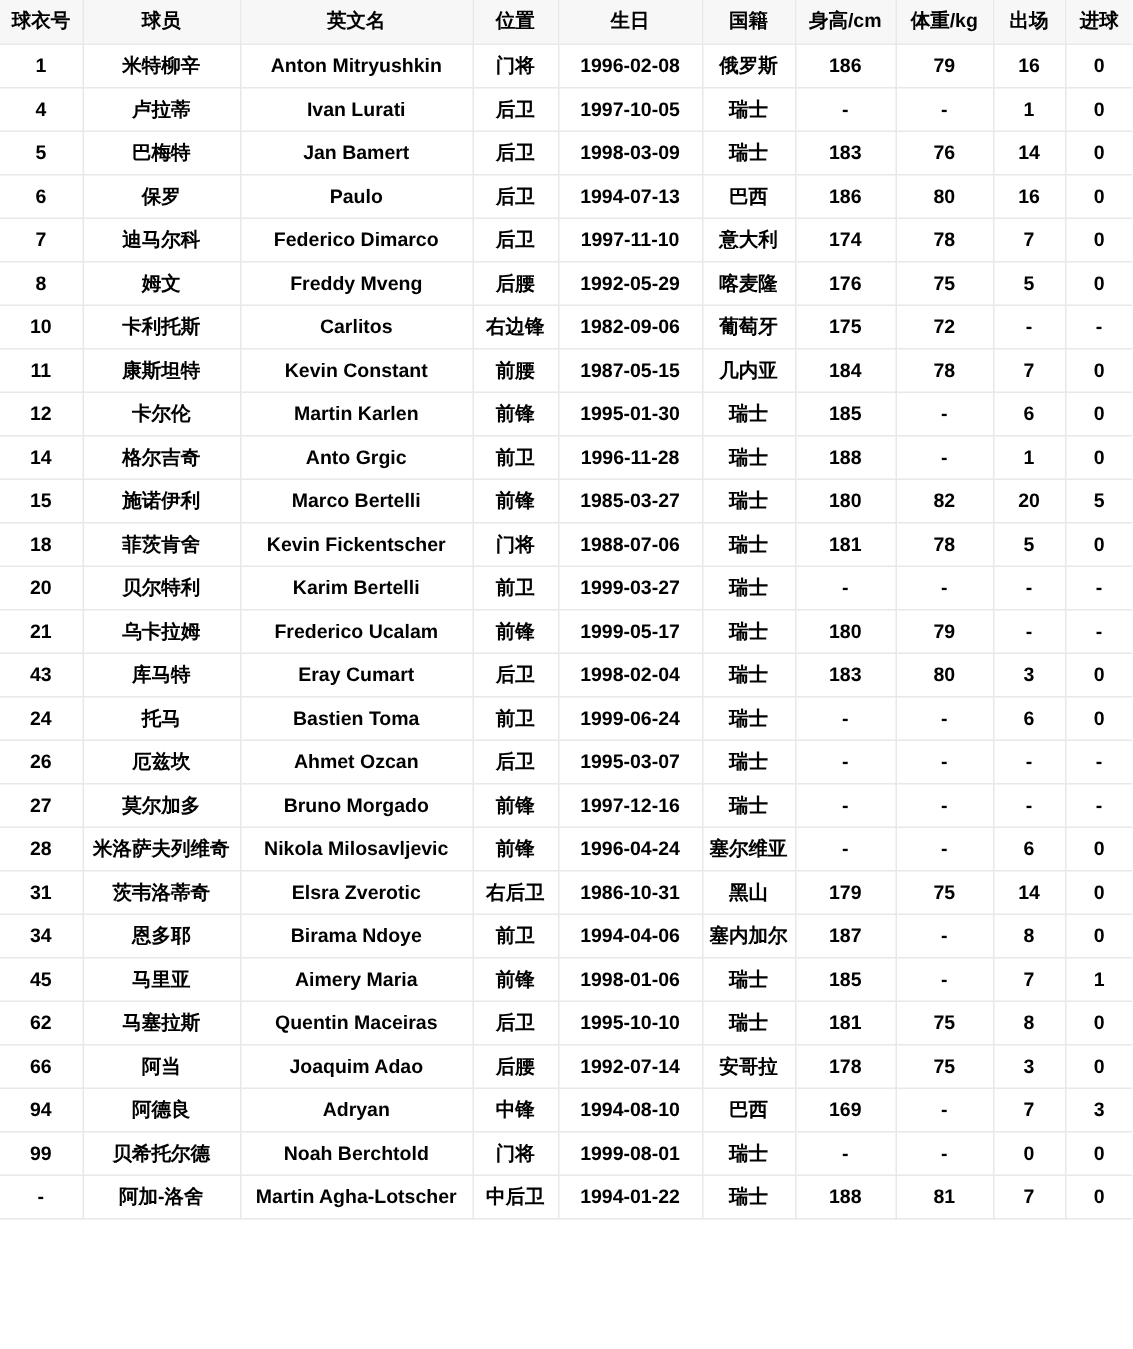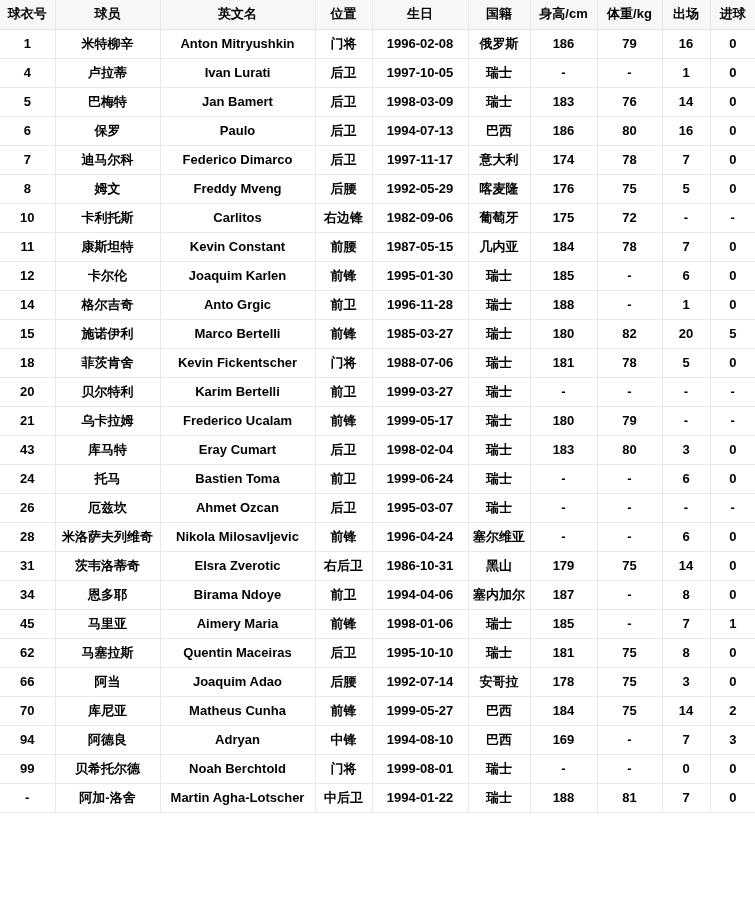--- a/index.html
+++ b/index.html
@@ -136,21 +136,21 @@
           <td>186</td>
           <td>80</td>
           <td>16</td>
           <td>0</td>
         </tr>
         <tr>
           <td>7</td>
           <td>迪马尔科</td>
           <td>Federico Dimarco</td>
           <td>后卫</td>
-          <td>1997-11-17</td>
+          <td>1997-11-10</td>
           <td>意大利</td>
           <td>174</td>
           <td>78</td>
           <td>7</td>
           <td>0</td>
         </tr>
         <tr>
           <td>8</td>
           <td>姆文</td>
           <td>Freddy Mveng</td>
@@ -182,21 +182,21 @@
           <td>1987-05-15</td>
           <td>几内亚</td>
           <td>184</td>
           <td>78</td>
           <td>7</td>
           <td>0</td>
         </tr>
         <tr>
           <td>12</td>
           <td>卡尔伦</td>
-          <td>Joaquim Karlen</td>
+          <td>Martin Karlen</td>
           <td>前锋</td>
           <td>1995-01-30</td>
           <td>瑞士</td>
           <td>185</td>
           <td>-</td>
           <td>6</td>
           <td>0</td>
         </tr>
         <tr>
           <td>14</td>
@@ -281,20 +281,32 @@
           <td>-</td>
           <td>6</td>
           <td>0</td>
         </tr>
         <tr>
           <td>26</td>
           <td>厄兹坎</td>
           <td>Ahmet Ozcan</td>
           <td>后卫</td>
           <td>1995-03-07</td>
+          <td>瑞士</td>
+          <td>-</td>
+          <td>-</td>
+          <td>-</td>
+          <td>-</td>
+        </tr>
+        <tr>
+          <td>27</td>
+          <td>莫尔加多</td>
+          <td>Bruno Morgado</td>
+          <td>前锋</td>
+          <td>1997-12-16</td>
           <td>瑞士</td>
           <td>-</td>
           <td>-</td>
           <td>-</td>
           <td>-</td>
         </tr>
         <tr>
           <td>28</td>
           <td>米洛萨夫列维奇</td>
           <td>Nikola Milosavljevic</td>
@@ -360,32 +372,20 @@
           <td>Joaquim Adao</td>
           <td>后腰</td>
           <td>1992-07-14</td>
           <td>安哥拉</td>
           <td>178</td>
           <td>75</td>
           <td>3</td>
           <td>0</td>
         </tr>
         <tr>
-          <td>70</td>
-          <td>库尼亚</td>
-          <td>Matheus Cunha</td>
-          <td>前锋</td>
-          <td>1999-05-27</td>
-          <td>巴西</td>
-          <td>184</td>
-          <td>75</td>
-          <td>14</td>
-          <td>2</td>
-        </tr>
-        <tr>
           <td>94</td>
           <td>阿德良</td>
           <td>Adryan</td>
           <td>中锋</td>
           <td>1994-08-10</td>
           <td>巴西</td>
           <td>169</td>
           <td>-</td>
           <td>7</td>
           <td>3</td>

